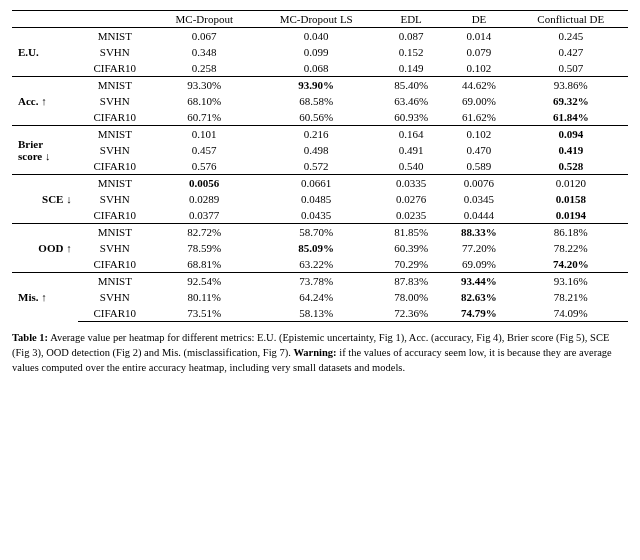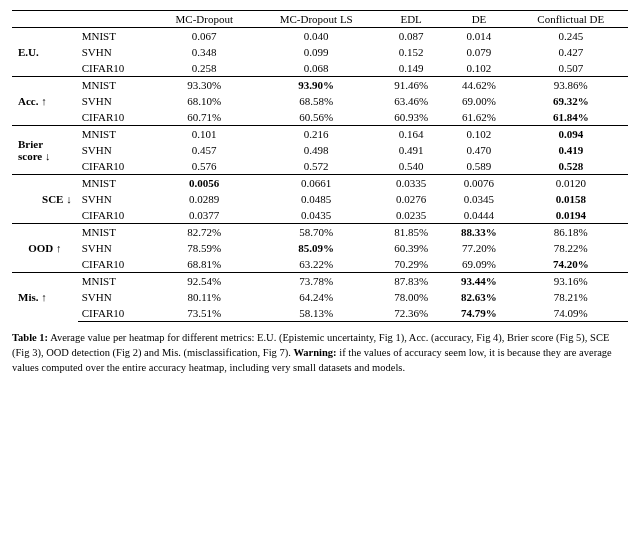--- a/index.html
+++ b/index.html
@@ -27,21 +27,21 @@
       border-top: 1.5px solid #000;
       border-bottom: 1px solid #000;
     }
     .row-label {
       text-align: left;
       font-weight: bold;
       vertical-align: middle;
       white-space: nowrap;
     }
     .sub-label {
-      text-align: left;
+      text-align: center;
       font-weight: normal;
       padding-left: 4px;
     }
     .bold-val {
       font-weight: bold;
     }
     .caption {
       font-size: 10.5px;
       line-height: 1.45;
       margin-top: 4px;
@@ -94,21 +94,21 @@
         <td>0.068</td>
         <td>0.149</td>
         <td>0.102</td>
         <td>0.507</td>
       </tr>
       <tr class="top-border">
         <td rowspan="3" class="row-label" style="vertical-align: middle; text-align: left; border-top: 1px solid rgb(0, 0, 0);">Acc. ↑</td>
         <td class="sub-label" style="border-top: 1px solid rgb(0, 0, 0);">MNIST</td>
         <td style="border-top: 1px solid rgb(0, 0, 0);">93.30%</td>
         <td class="bold-val" style="border-top: 1px solid rgb(0, 0, 0);">93.90%</td>
-        <td style="border-top: 1px solid rgb(0, 0, 0);">91.46%</td>
+        <td style="border-top: 1px solid rgb(0, 0, 0);">85.40%</td>
         <td style="border-top: 1px solid rgb(0, 0, 0);">44.62%</td>
         <td style="border-top: 1px solid rgb(0, 0, 0);">93.86%</td>
       </tr>
       <tr>
         <td class="sub-label">SVHN</td>
         <td>68.10%</td>
         <td>68.58%</td>
         <td>63.46%</td>
         <td>69.00%</td>
         <td class="bold-val">69.32%</td>
@@ -165,21 +165,21 @@
       </tr>
       <tr>
         <td class="sub-label">CIFAR10</td>
         <td>0.0377</td>
         <td>0.0435</td>
         <td>0.0235</td>
         <td>0.0444</td>
         <td class="bold-val">0.0194</td>
       </tr>
       <tr class="top-border">
-        <td rowspan="3" class="row-label" style="vertical-align: middle; text-align: center; border-top: 1px solid rgb(0, 0, 0);">OOD ↑</td>
+        <td rowspan="3" class="row-label" style="vertical-align: middle; text-align: right; border-top: 1px solid rgb(0, 0, 0);">OOD ↑</td>
         <td class="sub-label" style="border-top: 1px solid rgb(0, 0, 0);">MNIST</td>
         <td style="border-top: 1px solid rgb(0, 0, 0);">82.72%</td>
         <td style="border-top: 1px solid rgb(0, 0, 0);">58.70%</td>
         <td style="border-top: 1px solid rgb(0, 0, 0);">81.85%</td>
         <td class="bold-val" style="border-top: 1px solid rgb(0, 0, 0);">88.33%</td>
         <td style="border-top: 1px solid rgb(0, 0, 0);">86.18%</td>
       </tr>
       <tr>
         <td class="sub-label">SVHN</td>
         <td>78.59%</td>

